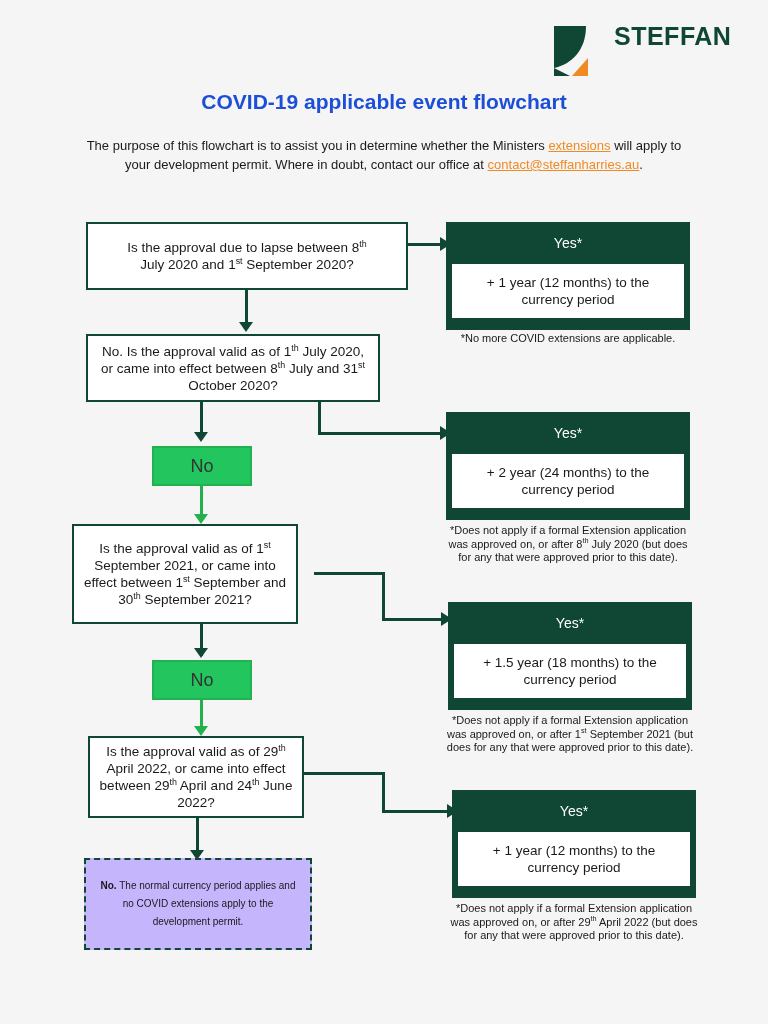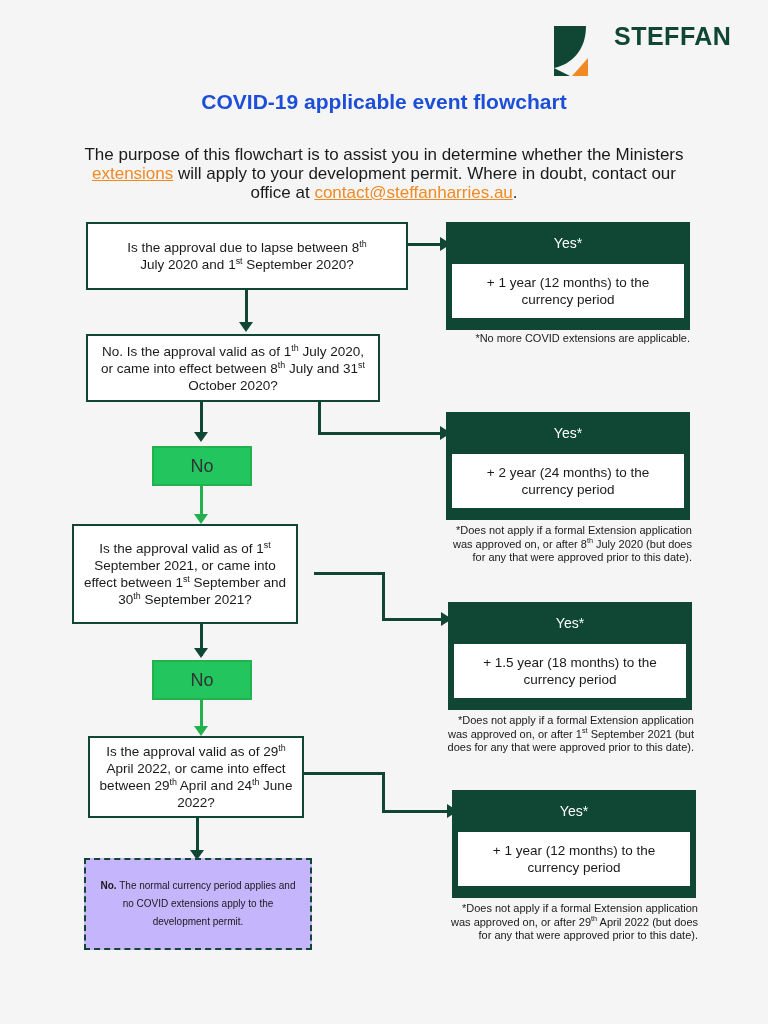--- a/index.html
+++ b/index.html
@@ -19,22 +19,22 @@
     font-weight: bold; font-size: 25px; line-height: 28px;
     letter-spacing: 0.5px; color: #0f4734;
   }
 
   
   .title {
     position: absolute; left: 0; top: 90px; width: 768px;
     text-align: center; font-size: 21px; font-weight: bold; color: #1d4ed8;
   }
   .intro {
-    position: absolute; left: 84px; top: 145px; width: 600px;
-    text-align: center; font-size: 17px; line-height: 19px; color: #1a1a1a;
+    position: absolute; left: 84px; top: 136px; width: 600px;
+    text-align: center; font-size: 13px; line-height: 19px; color: #1a1a1a;
   }
   .lnk { color: #f08a24; text-decoration: underline; }
 
   
   .qbox {
     position: absolute; background: #ffffff;
     border: 2.5px solid #0f4734;
     display: flex; align-items: center; justify-content: center;
     text-align: center; font-size: 13.5px; line-height: 17px; color: #1a1a1a;
     padding: 4px 8px;
@@ -59,21 +59,21 @@
     height: 42px; display: flex; align-items: center; justify-content: center;
     color: #ffffff; font-size: 14px;
   }
   .yesbody {
     background: #ffffff; margin: 0 6px; height: 54px;
     display: flex; align-items: center; justify-content: center;
     text-align: center; font-size: 13.5px; line-height: 17px; color: #1a1a1a;
     padding: 16px 8px;
   }
   .foot {
-    position: absolute; text-align: right;
+    position: absolute; text-align: center;
     font-size: 11px; line-height: 13.5px; color: #1a1a1a;
   }
 
   sup { font-size: 0.66em; vertical-align: super; line-height: 0; }
 
   
   .ln { position: absolute; background: #0f4734; }
   .ln.lime { background: #22b14c; }
   .arrow-d {
     position: absolute; width: 0; height: 0;

